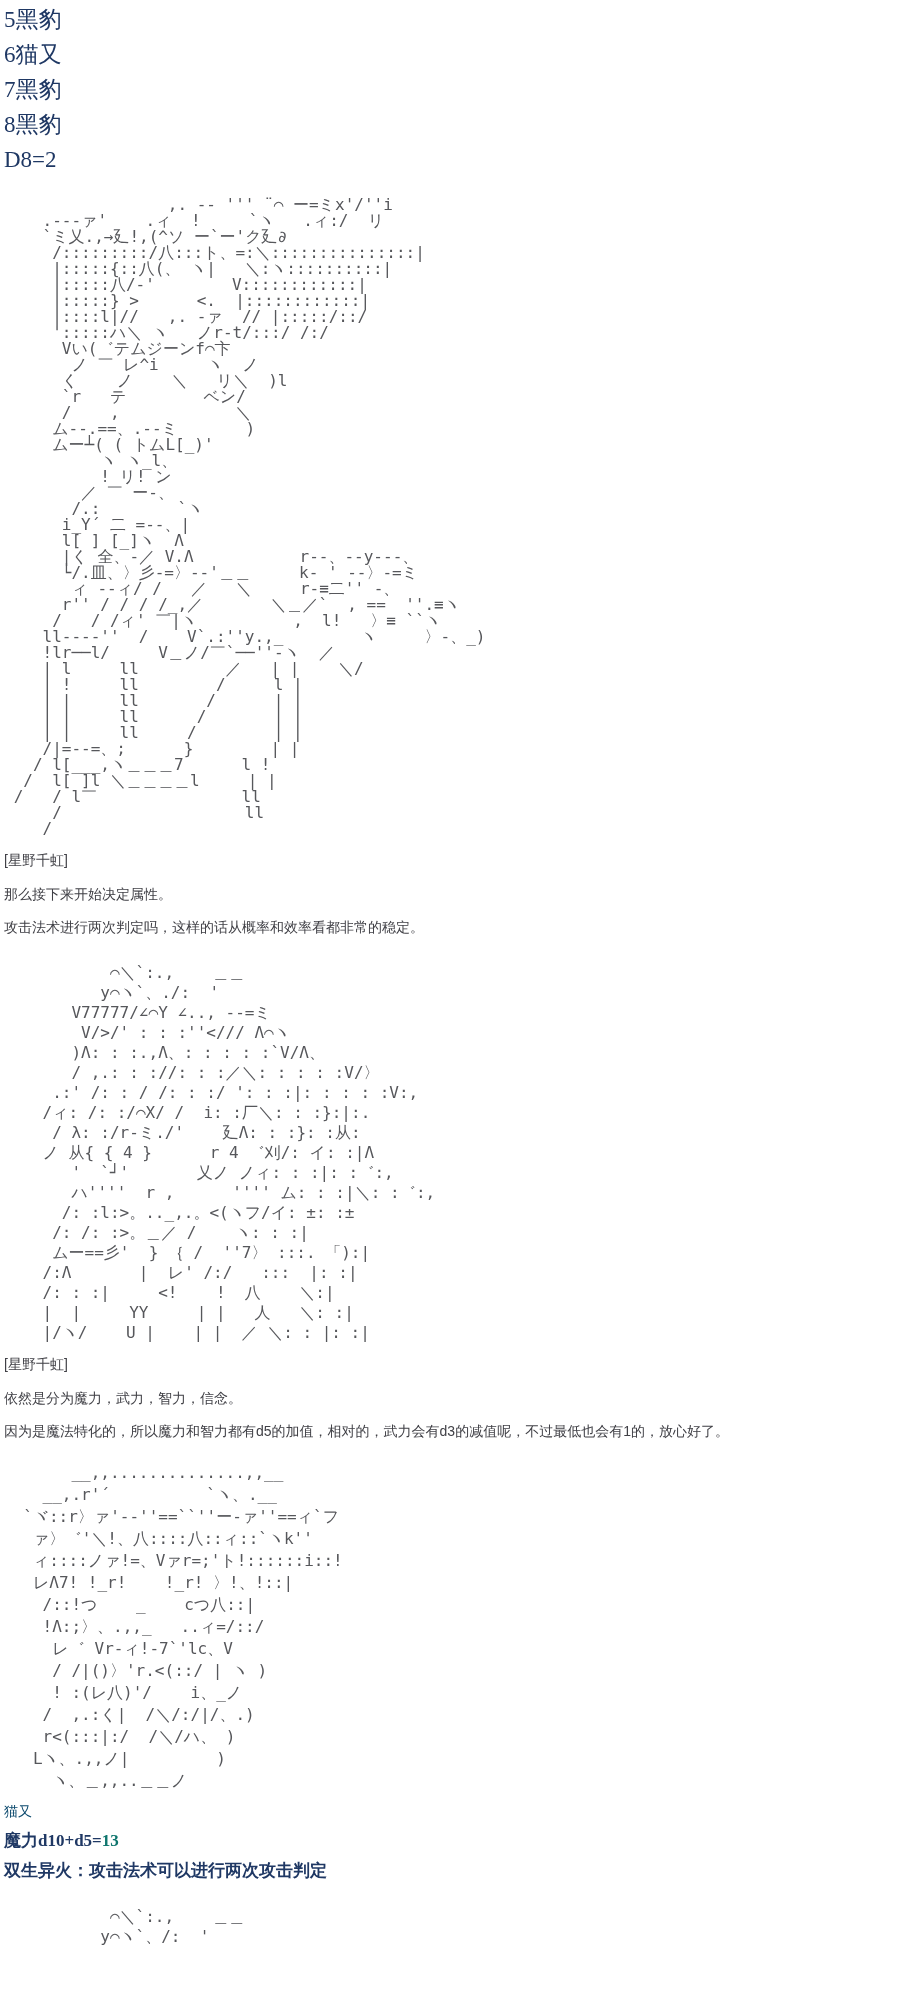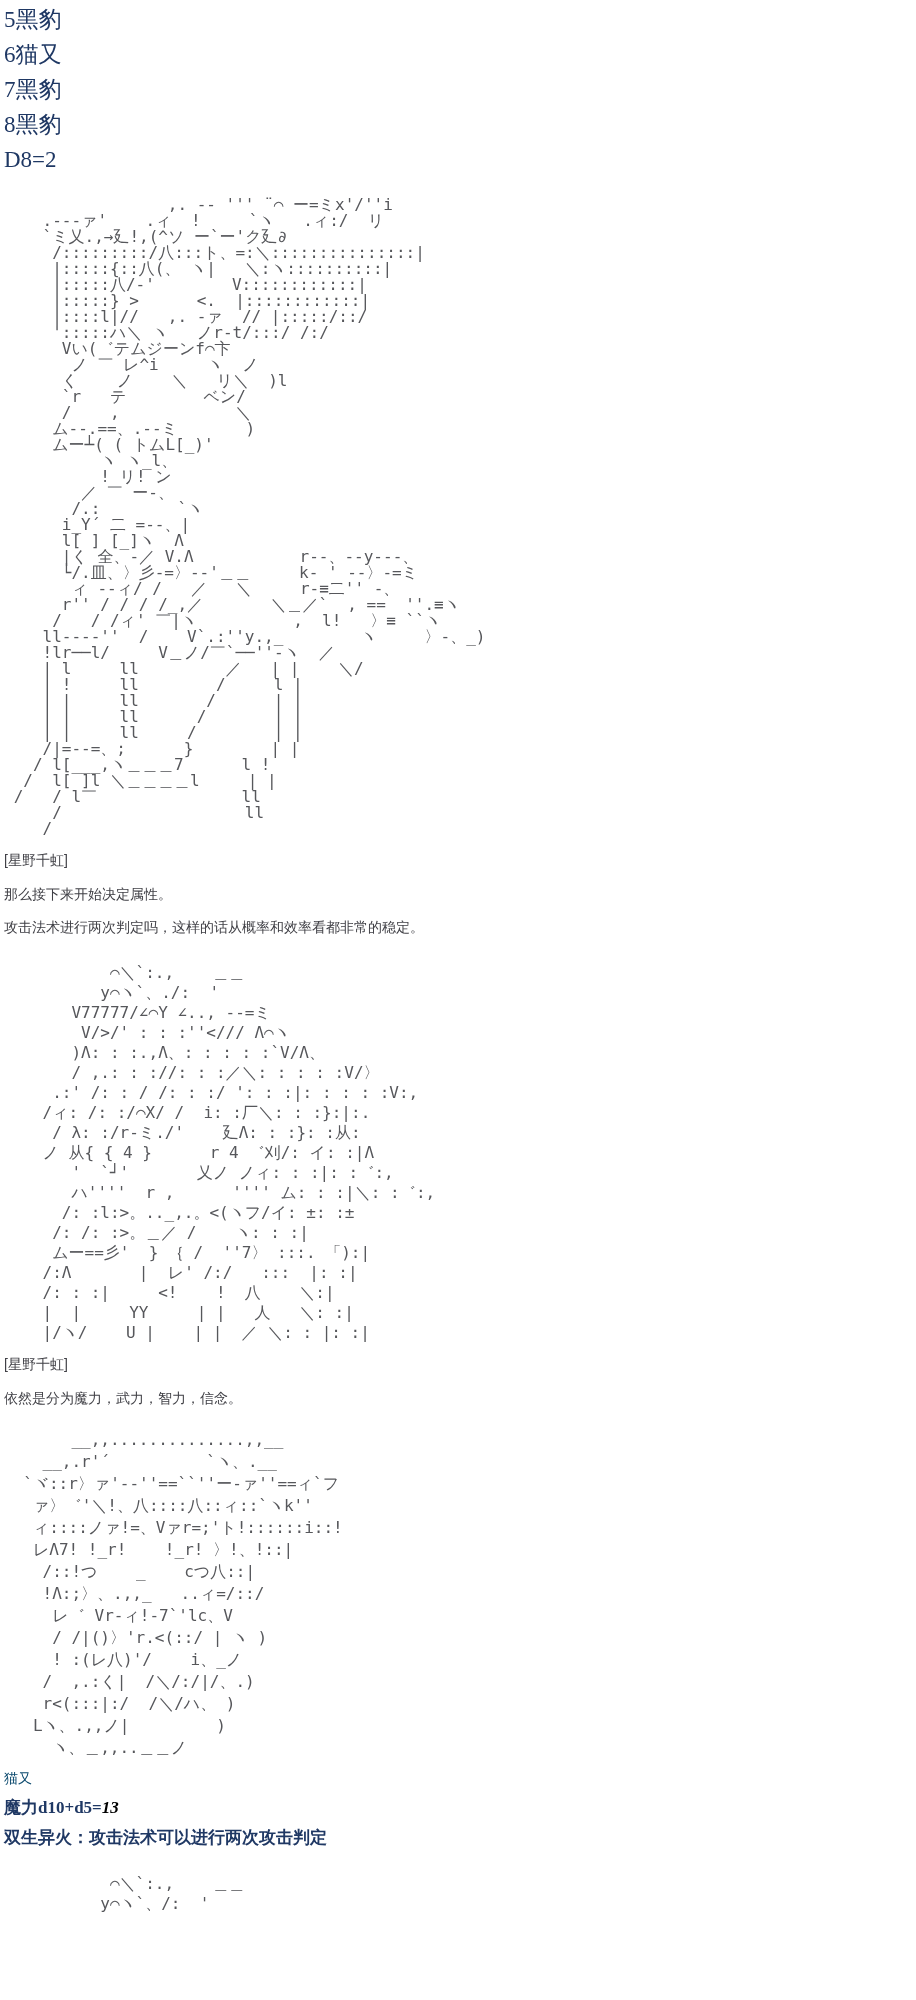--- a/index.html
+++ b/index.html
@@ -27,21 +27,21 @@
 
   .speaker { font-size:14px; line-height:1.3; margin:0 0 16px 0; color:#404046; }
   .para    { font-size:14px; line-height:1.3; margin:0 0 15px 0; color:#404046; }
   .plain-label { font-size:14px; line-height:1.3; margin:6px 0 12px 0; color:#0c4a6e; }
 
   .stat {
     font-family:"Liberation Serif","DejaVu Serif",serif;
     font-weight:bold; font-size:17px; line-height:1;
     color:#1f3864; margin:0 0 13px 0;
   }
-  .stat .value { color:#000000;font-style:italic; }
+  .stat .value { color:#0f766e; }
 </style>
 </head>
 <body>
 
 <div class="page">
 
   <section>
     <p class="bold-line">5黑豹</p>
     <p class="bold-line">6猫又</p>
     <p class="bold-line">7黑豹</p>
@@ -109,20 +109,21 @@
       /: :l:&gt;。.._,.。&lt;(ヽフ/イ: ±: :±
      /: /: :&gt;。＿／ /    ヽ: : :|
      ムー==彡'  } ｛ /  ''7〉 :::. 「):|
     /:Λ       |  レ' /:/   :::  |: :|
     /: : :|     &lt;!    !  八    ＼:|
     |  |     YY     | |   人   ＼: :|
     |/ヽ/    U |    | |  ／ ＼: : |: :|</pre>
 
   <p class="speaker">[星野千虹]</p>
   <p class="para">依然是分为魔力，武力，智力，信念。</p>
+  <p class="para">因为是魔法特化的，所以魔力和智力都有d5的加值，相对的，武力会有d3的减值呢，不过最低也会有1的，放心好了。</p>
 
   <pre class="aa aa3">       __,,..............,,__
     __,.r'´          `ヽ、.__
   `ヾ::r〉ァ'-‐''==``''ー-ァ''==ィ`フ
    ァ〉゛'＼!、八::::八::ィ::`ヽk''
    ィ::::ノァ!=、Vァr=;'ト!::::::i::!
    レΛ7! !_r!    !_r! 〉!、!::|
     /::!つ    _    cつ八::|
     !Λ:;〉、.,,_   ..ィ=/::/
      レ゛ Vr-ィ!-7`'lc、V

